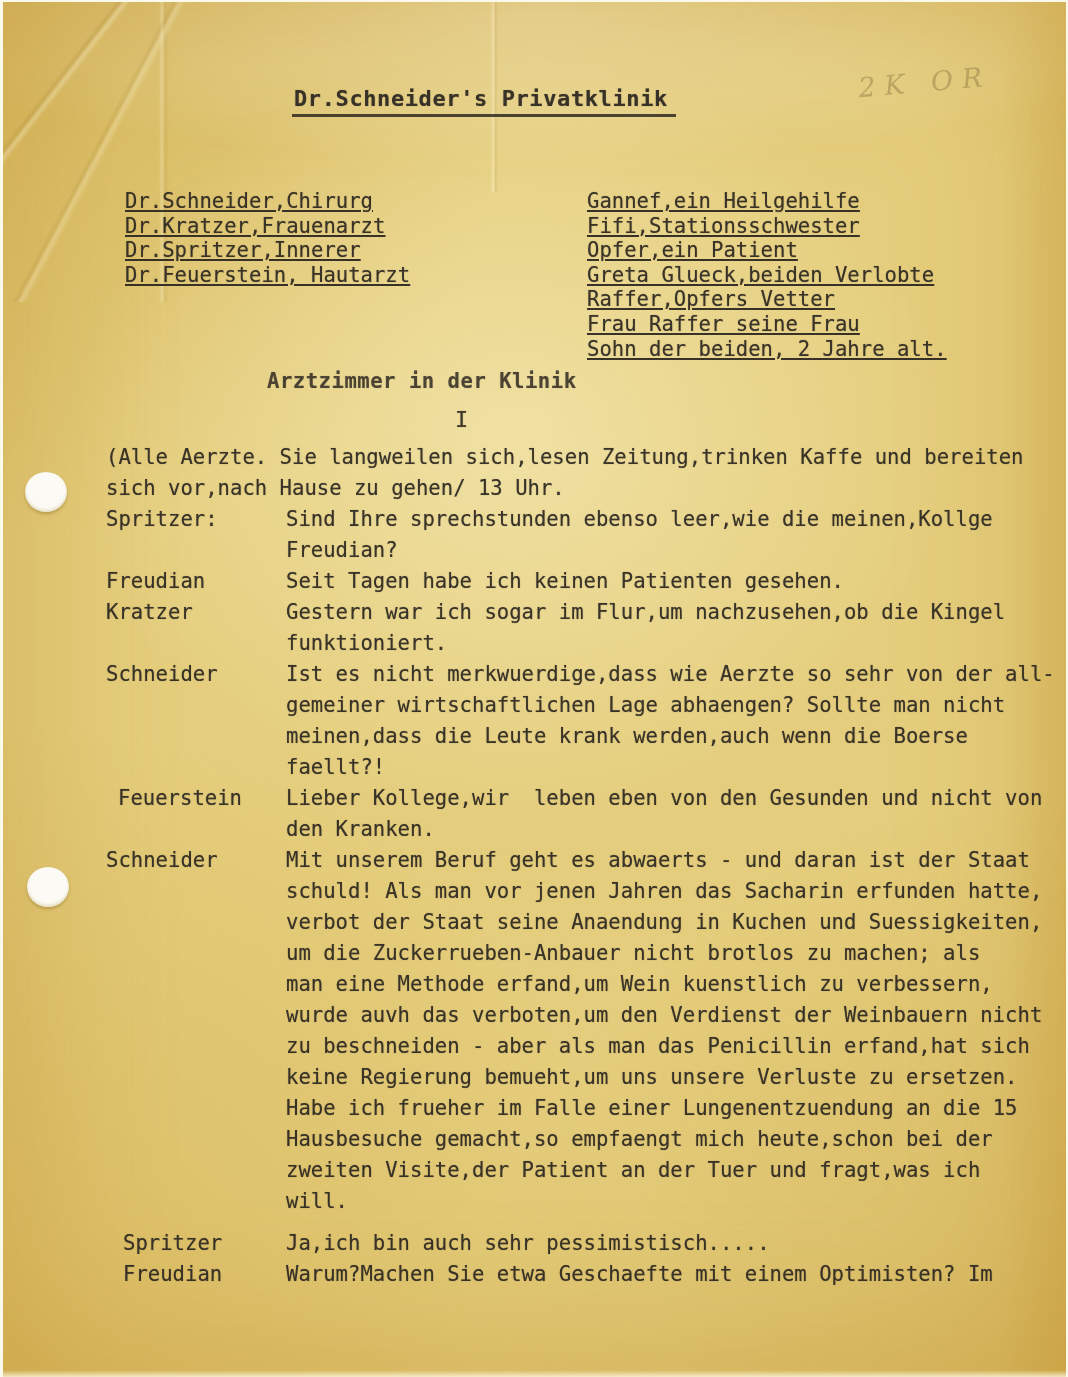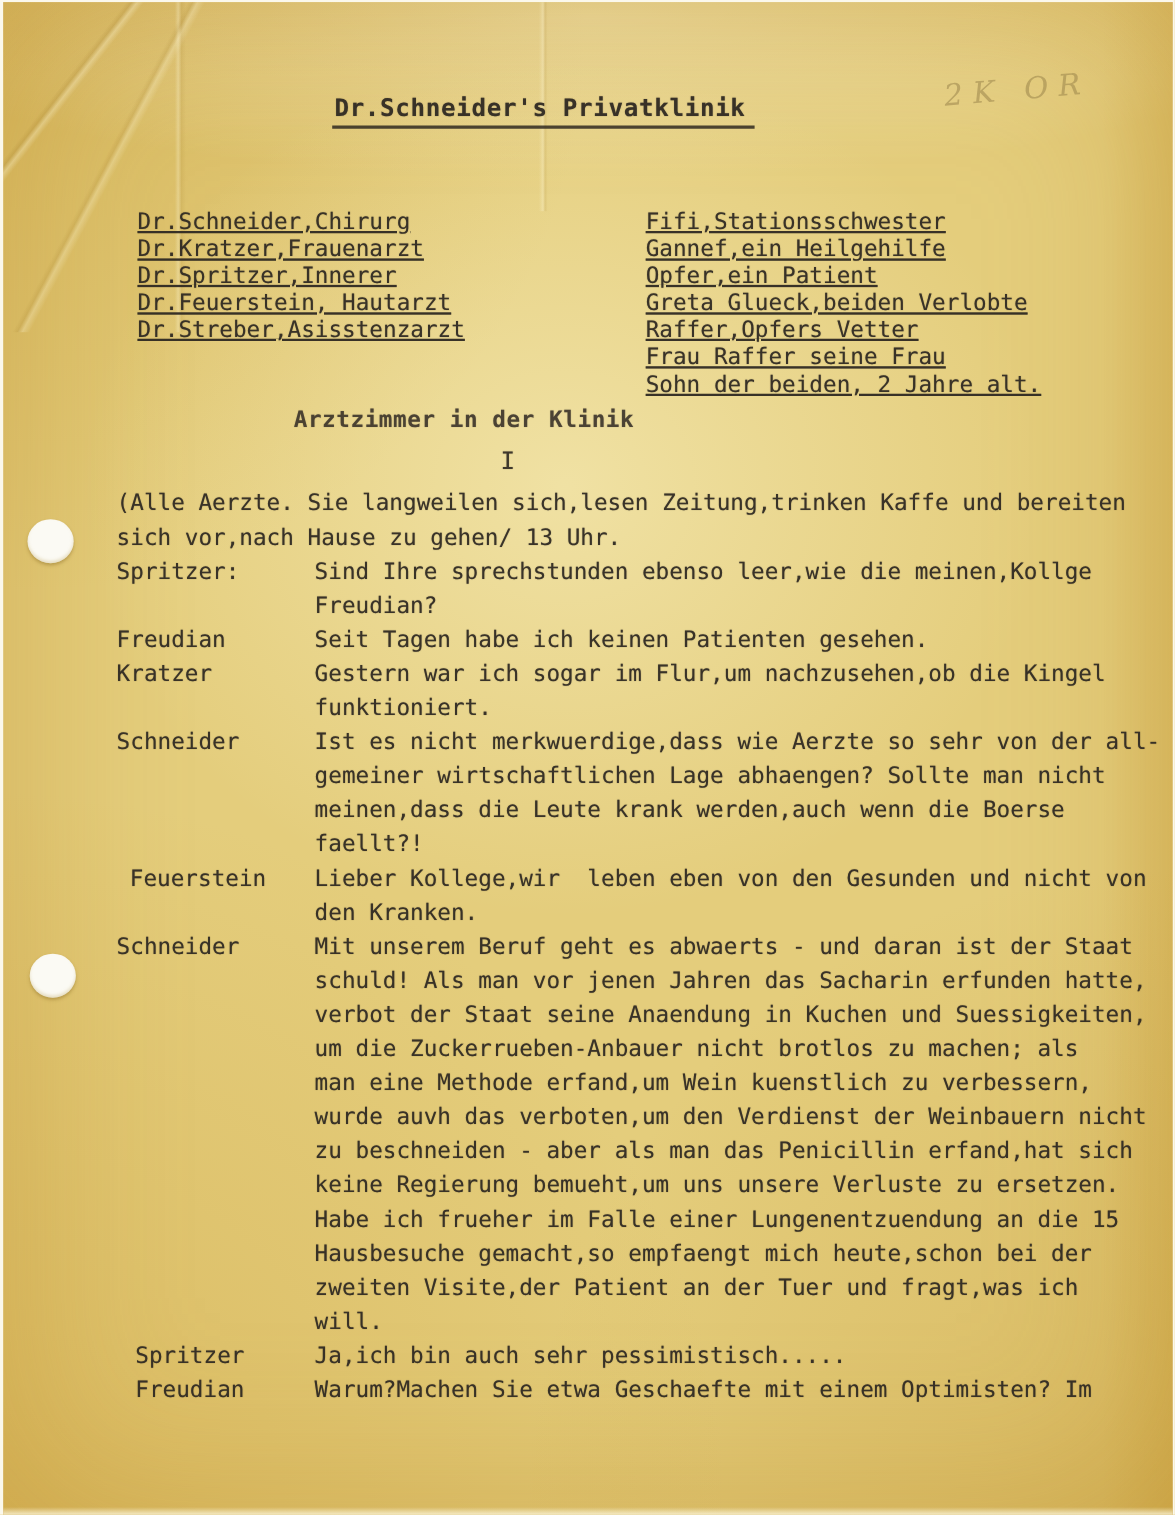--- a/index.html
+++ b/index.html
@@ -45,21 +45,21 @@
   }
   .hole.top{left:22px;top:470px;}
   .hole.bottom{left:24px;top:865px;}
   
   .ink{
     color:rgba(47,41,34,0.90);
     text-shadow:0 0 1px rgba(47,41,34,0.50);
     white-space:pre;
   }
   .title{
-    position:absolute;left:299px;top:84px;
+    position:absolute;left:289px;top:84px;
     font-size:22px;font-weight:bold;letter-spacing:0.6px;
     border-bottom:3px solid rgba(40,34,28,0.82);
     padding:0 8px 3px 2px;
   }
   .note{
     position:absolute;left:855px;top:62px;width:190px;
     font-family:"DejaVu Serif","Liberation Serif",serif;font-style:italic;
     font-size:27px;letter-spacing:9px;color:rgba(148,126,70,0.50);
     transform:rotate(-5deg);white-space:pre;
   }
@@ -67,35 +67,35 @@
   .cast.left{left:122px;}
   .cast.right{left:584px;}
   .scene-heading{position:absolute;left:264px;top:367px;font-size:20.6px;letter-spacing:0.5px;color:rgba(52,45,37,0.80);text-shadow:0 0 1px rgba(52,45,37,0.4);font-weight:bold;}
   .act{position:absolute;left:452px;top:405px;font-size:22px;color:rgba(47,41,34,0.85);}
   .script{position:absolute;left:103px;top:440px;width:960px;font-size:20.6px;}
   .block{display:flex;align-items:flex-start;}
   .speaker{flex:0 0 180px;line-height:31px;}
   .lines{flex:1 1 auto;min-width:0;}
   .script-line{line-height:31px;}
   .block:nth-child(6) .speaker{padding-left:12px;flex-basis:180px;box-sizing:border-box;}
-  .block:nth-child(8){}
+  .block:nth-child(8){margin-top:11px;}
   .block:nth-child(8) .speaker,.block:nth-child(9) .speaker{padding-left:17px;box-sizing:border-box;}
 </style>
 </head>
 <body>
 
 <div class="page">
   <div class="crease-topleft"></div>
   <div class="crease-vertical"></div>
 
   <div class="title ink">Dr.Schneider's Privatklinik</div>
   <div class="note">2K OR</div>
 
-  <div class="cast left ink"><div class="cast-item">Dr.Schneider,Chirurg</div><div class="cast-item">Dr.Kratzer,Frauenarzt</div><div class="cast-item">Dr.Spritzer,Innerer</div><div class="cast-item">Dr.Feuerstein, Hautarzt</div><div class="cast-item">Dr.Streber,Asisstenzarzt</div></div>
-  <div class="cast right ink"><div class="cast-item">Fifi,Stationsschwester</div><div class="cast-item">Gannef,ein Heilgehilfe</div><div class="cast-item">Opfer,ein Patient</div><div class="cast-item">Greta Glueck,beiden Verlobte</div><div class="cast-item">Raffer,Opfers Vetter</div><div class="cast-item">Frau Raffer seine Frau</div><div class="cast-item">Sohn der beiden, 2 Jahre alt.</div></div>
+  <div class="cast left ink"><div class="cast-item">Dr.Schneider,Chirurg</div><div class="cast-item">Dr.Kratzer,Frauenarzt</div><div class="cast-item">Dr.Spritzer,Innerer</div><div class="cast-item">Dr.Feuerstein, Hautarzt</div></div>
+  <div class="cast right ink"><div class="cast-item">Gannef,ein Heilgehilfe</div><div class="cast-item">Fifi,Stationsschwester</div><div class="cast-item">Opfer,ein Patient</div><div class="cast-item">Greta Glueck,beiden Verlobte</div><div class="cast-item">Raffer,Opfers Vetter</div><div class="cast-item">Frau Raffer seine Frau</div><div class="cast-item">Sohn der beiden, 2 Jahre alt.</div></div>
 
   <div class="scene-heading ink">Arztzimmer in der Klinik</div>
   <div class="act ink">I</div>
 
   <div class="script ink"><div class="block"><div class="lines"><div class="script-line">(Alle Aerzte. Sie langweilen sich,lesen Zeitung,trinken Kaffe und bereiten</div><div class="script-line">sich vor,nach Hause zu gehen/ 13 Uhr.</div></div></div><div class="block"><div class="speaker">Spritzer:</div><div class="lines"><div class="script-line">Sind Ihre sprechstunden ebenso leer,wie die meinen,Kollge</div><div class="script-line">Freudian?</div></div></div><div class="block"><div class="speaker">Freudian</div><div class="lines"><div class="script-line">Seit Tagen habe ich keinen Patienten gesehen.</div></div></div><div class="block"><div class="speaker">Kratzer</div><div class="lines"><div class="script-line">Gestern war ich sogar im Flur,um nachzusehen,ob die Kingel</div><div class="script-line">funktioniert.</div></div></div><div class="block"><div class="speaker">Schneider</div><div class="lines"><div class="script-line">Ist es nicht merkwuerdige,dass wie Aerzte so sehr von der all-</div><div class="script-line">gemeiner wirtschaftlichen Lage abhaengen? Sollte man nicht</div><div class="script-line">meinen,dass die Leute krank werden,auch wenn die Boerse</div><div class="script-line">faellt?!</div></div></div><div class="block"><div class="speaker">Feuerstein</div><div class="lines"><div class="script-line">Lieber Kollege,wir  leben eben von den Gesunden und nicht von</div><div class="script-line">den Kranken.</div></div></div><div class="block"><div class="speaker">Schneider</div><div class="lines"><div class="script-line">Mit unserem Beruf geht es abwaerts - und daran ist der Staat</div><div class="script-line">schuld! Als man vor jenen Jahren das Sacharin erfunden hatte,</div><div class="script-line">verbot der Staat seine Anaendung in Kuchen und Suessigkeiten,</div><div class="script-line">um die Zuckerrueben-Anbauer nicht brotlos zu machen; als</div><div class="script-line">man eine Methode erfand,um Wein kuenstlich zu verbessern,</div><div class="script-line">wurde auvh das verboten,um den Verdienst der Weinbauern nicht</div><div class="script-line">zu beschneiden - aber als man das Penicillin erfand,hat sich</div><div class="script-line">keine Regierung bemueht,um uns unsere Verluste zu ersetzen.</div><div class="script-line">Habe ich frueher im Falle einer Lungenentzuendung an die 15</div><div class="script-line">Hausbesuche gemacht,so empfaengt mich heute,schon bei der</div><div class="script-line">zweiten Visite,der Patient an der Tuer und fragt,was ich</div><div class="script-line">will.</div></div></div><div class="block"><div class="speaker">Spritzer</div><div class="lines"><div class="script-line">Ja,ich bin auch sehr pessimistisch.....</div></div></div><div class="block"><div class="speaker">Freudian</div><div class="lines"><div class="script-line">Warum?Machen Sie etwa Geschaefte mit einem Optimisten? Im</div></div></div></div>
 
   <div class="hole top"></div>
   <div class="hole bottom"></div>
 </div>
 

